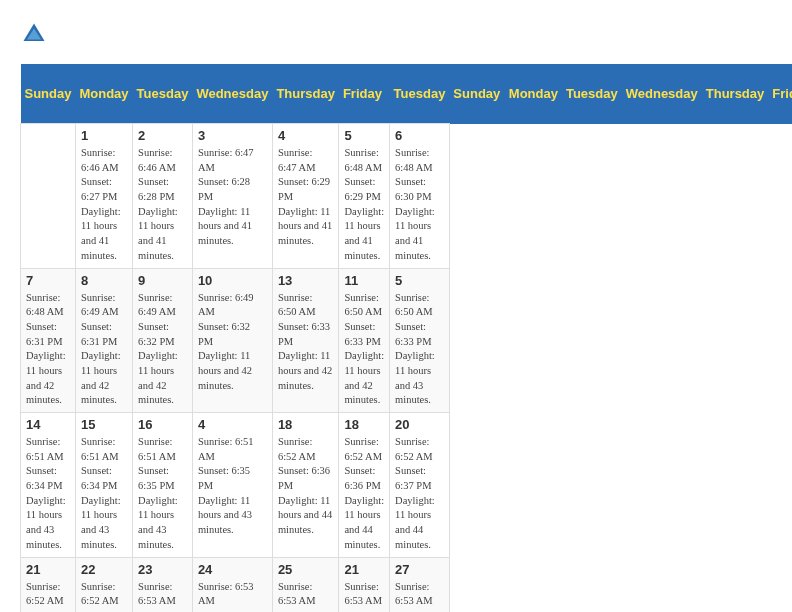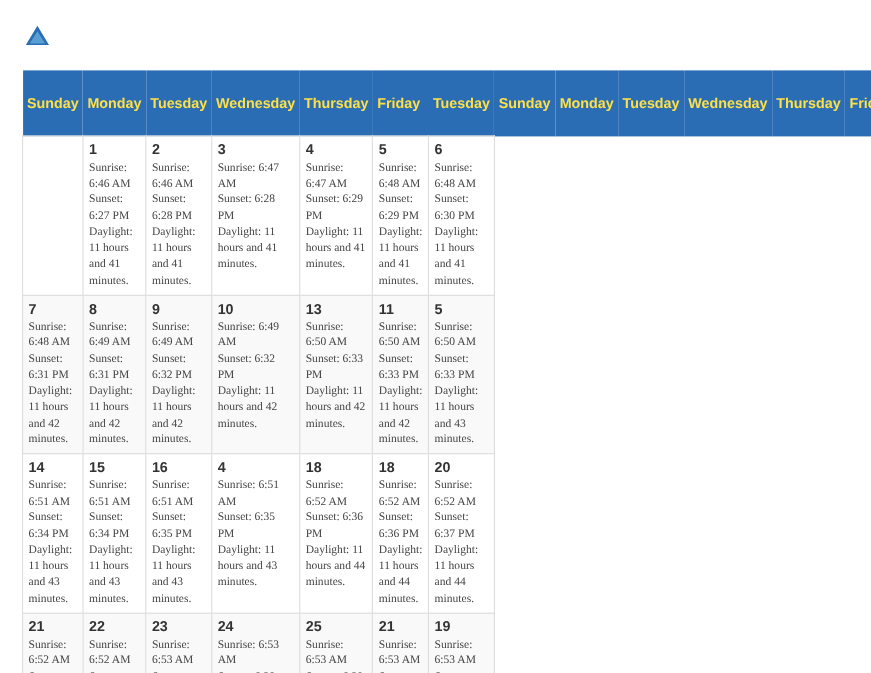--- a/index.html
+++ b/index.html
@@ -237,18 +237,18 @@
         </td>
         <td>
           <div class="day-number">25</div>
           <div class="day-info">Sunrise: 6:53 AM<br>Sunset: 6:39 PM<br>Daylight: 11 hours and 45 minutes.</div>
         </td>
         <td>
           <div class="day-number">21</div>
           <div class="day-info">Sunrise: 6:53 AM<br>Sunset: 6:39 PM<br>Daylight: 11 hours and 46 minutes.</div>
         </td>
         <td>
-          <div class="day-number">19</div>
+          <div class="day-number">27</div>
           <div class="day-info">Sunrise: 6:53 AM<br>Sunset: 6:39 PM<br>Daylight: 11 hours and 46 minutes.</div>
         </td>
       </tr>
     </tbody>
 </table>
 
 </body></html>

